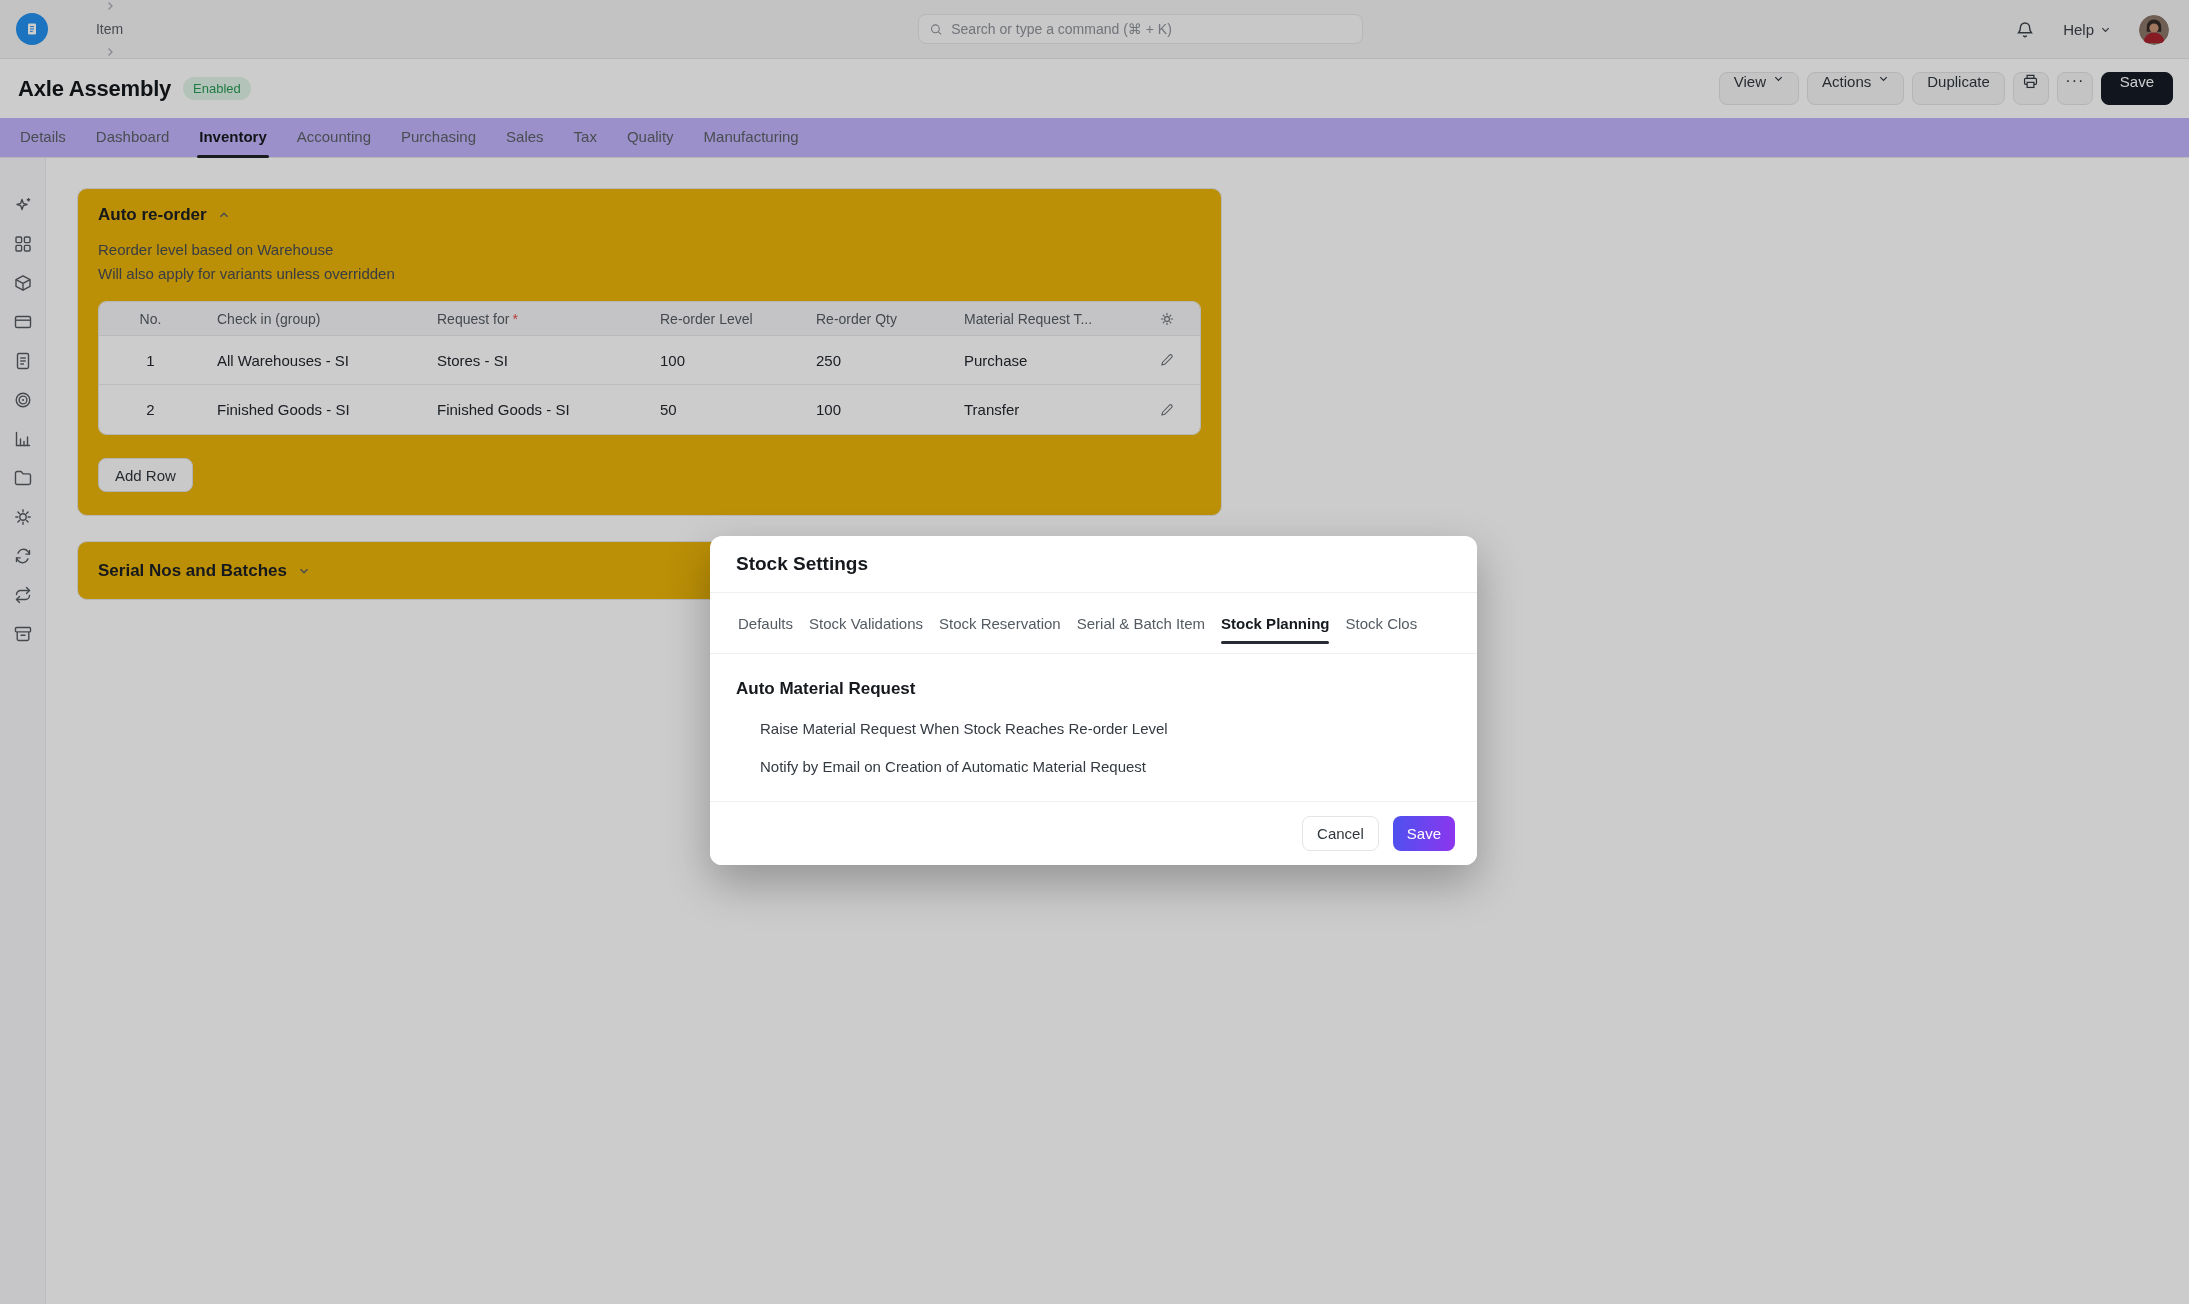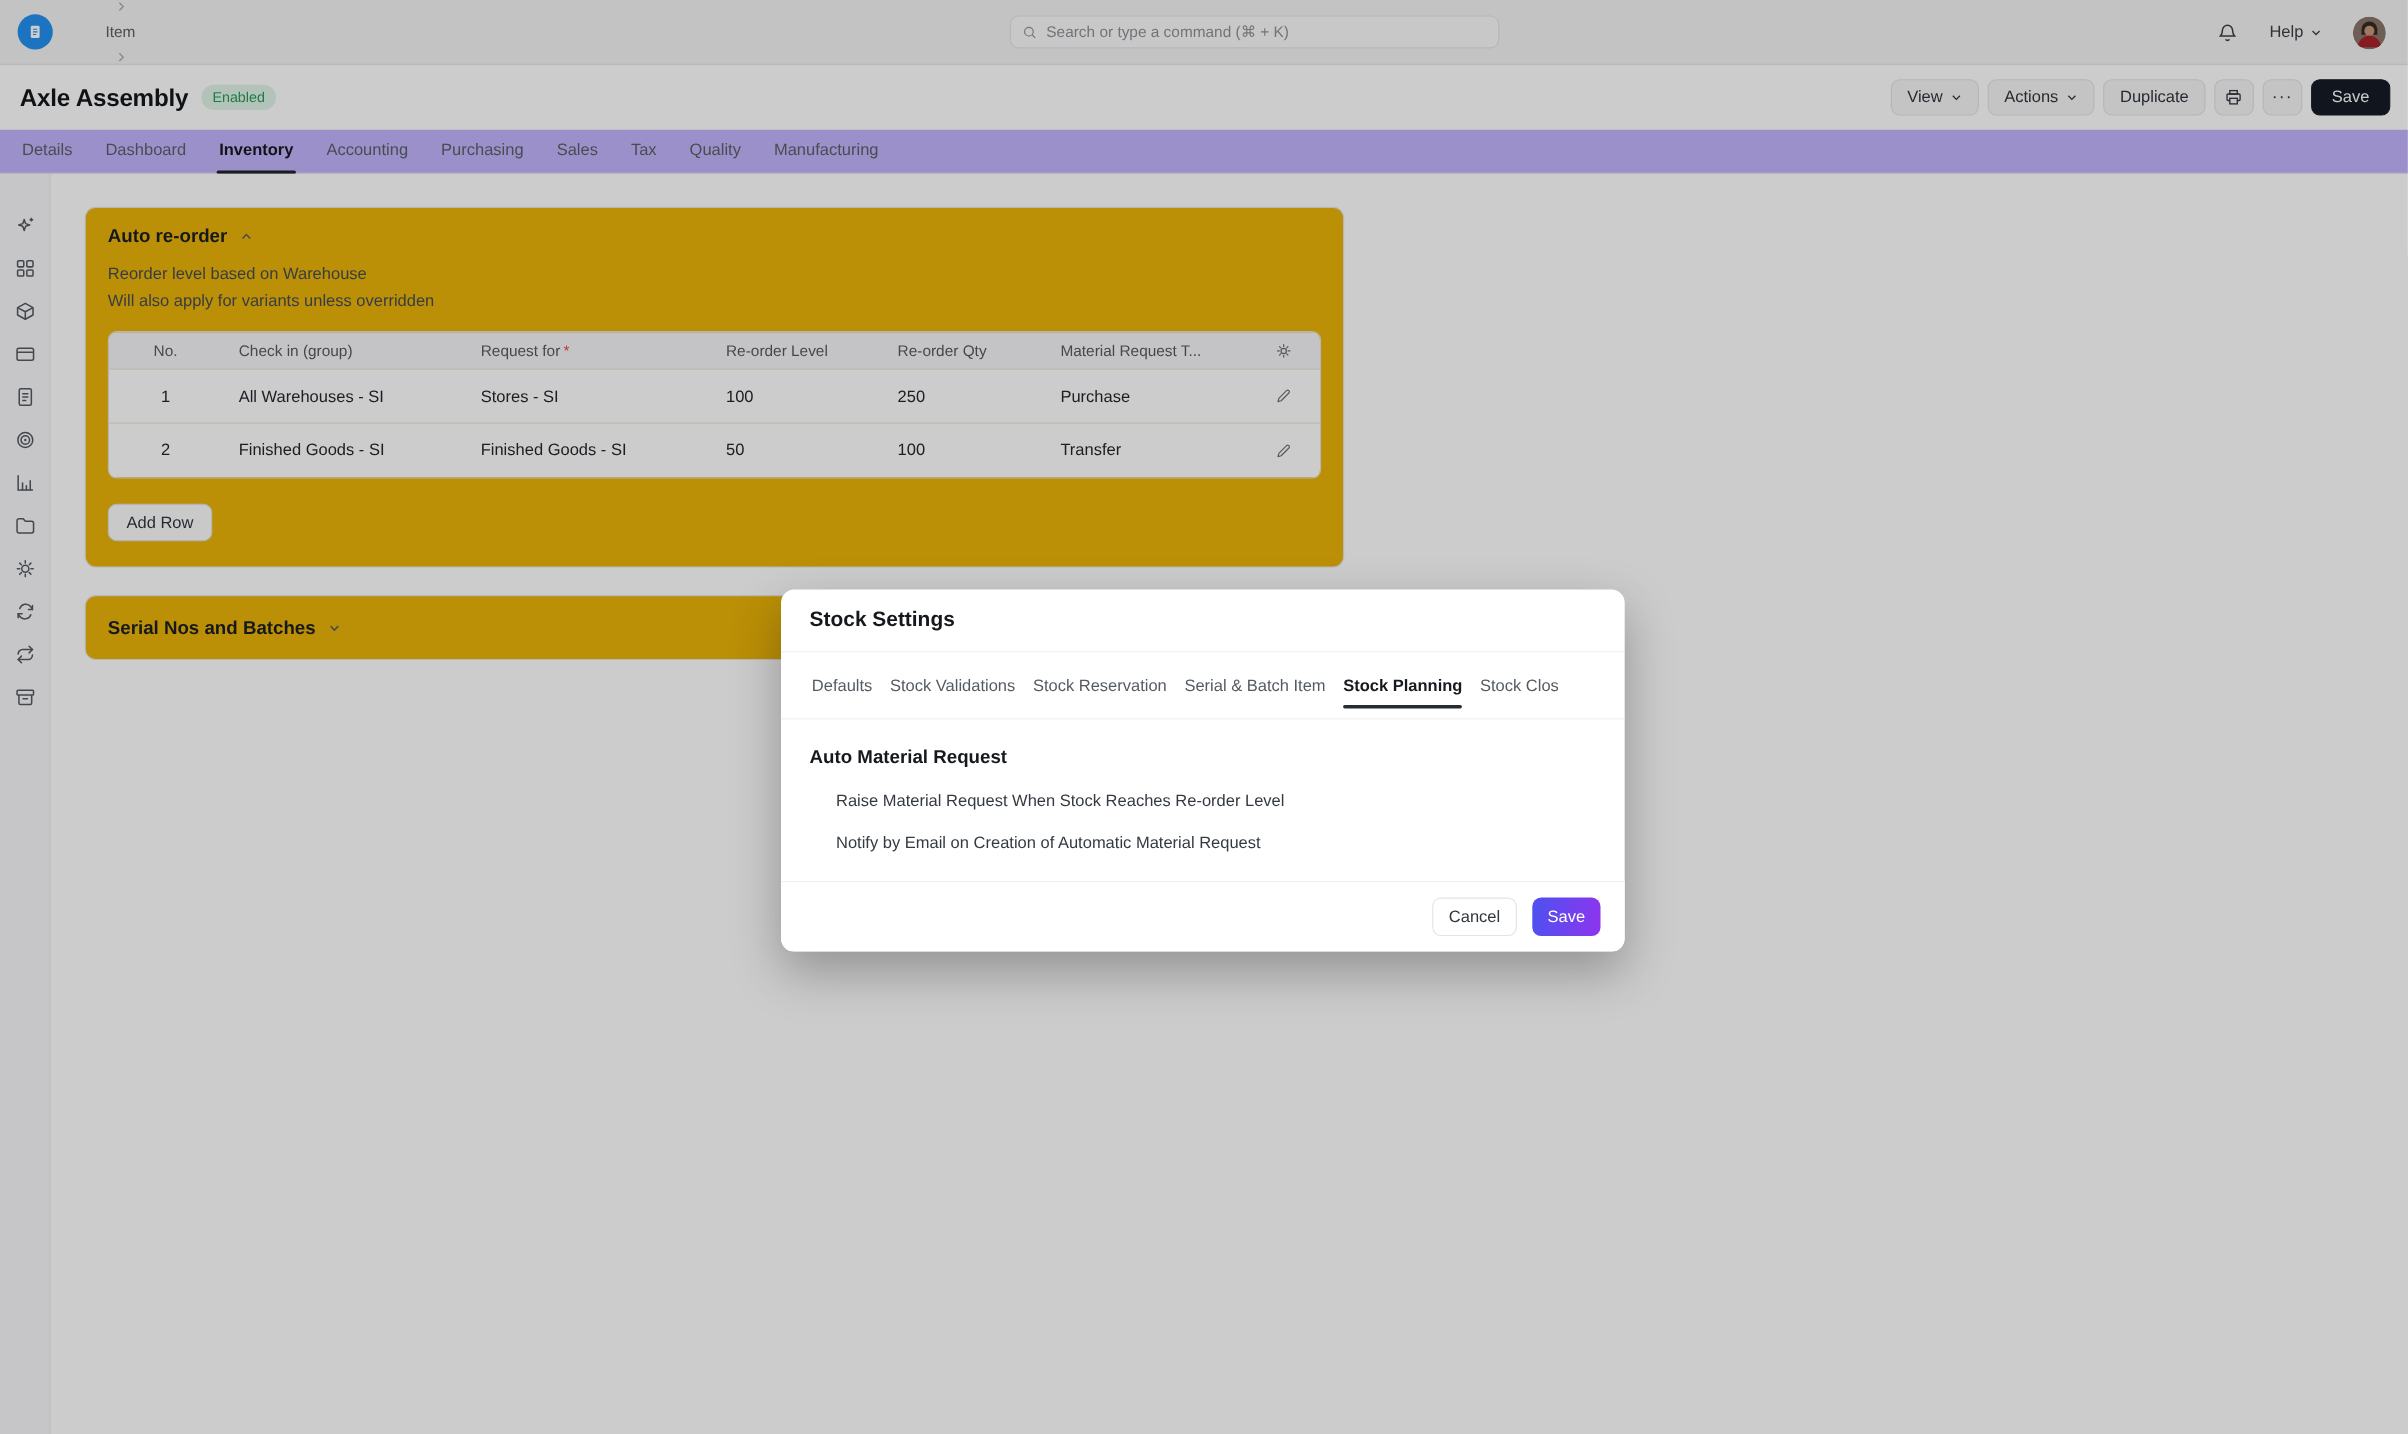--- a/index.html
+++ b/index.html
@@ -18,21 +18,21 @@
   .search input::placeholder { color:#8e9298; opacity:1; }
   .nav-right { position:absolute; right:0; top:0; height:59px; display:flex; align-items:center; gap:28px; padding-right:20px; }
   .help { display:flex; align-items:center; gap:6px; font-size:15px; color:#3c4248; cursor:pointer; }
   .avatar { width:30px; height:30px; border-radius:50%; overflow:hidden; flex:0 0 auto; }
 
   
   .titlebar { position:absolute; top:59px; left:0; right:0; height:59px; background:#fff; display:flex; align-items:center; }
   .page-title { margin-left:18px; font-size:22px; font-weight:bold; color:#15181c; letter-spacing:-0.2px; }
   .badge { margin-left:12px; background:#e2f4e8; color:#279a55; font-size:13px; padding:4px 10px; border-radius:99px; }
   .title-actions { margin-left:auto; margin-right:16px; display:flex; align-items:center; gap:8px; }
-  .btn { height:33px; border-radius:8px; font-size:15px; display:inline-flex; align-items:center; justify-content:center; cursor:pointer; white-space:nowrap; }
+  .btn { height:33px; border-radius:8px; font-size:15px; display:inline-flex; align-items:flex-start; justify-content:center; cursor:pointer; white-space:nowrap; }
   .btn-secondary { background:#f5f5f7; border:1px solid #e3e3e7; color:#30363c; padding:0 14px; gap:7px; }
   .btn-iconbtn { width:36px; padding:0; background:#f5f5f7; border:1px solid #e3e3e7; color:#30363c; }
   .btn-dark { background:#161c26; color:#fff; padding:0 18px; border:1px solid #161c26; }
   .ellipsis-txt { font-size:16px; letter-spacing:1px; color:#30363c; line-height:1; }
 
   
   .tabsbar { position:absolute; top:118px; left:0; right:0; height:40px; background:#c4b5fd; border-bottom:1px solid #e7e7ea; display:flex; align-items:flex-end; padding-left:20px; gap:30px; }
   .tab { font-size:15px; color:#5b6167; padding-bottom:12px; position:relative; cursor:pointer; }
   .tab.active { color:#16191d; font-weight:bold; }
   .tab.active::after { content:""; position:absolute; left:-2px; right:-2px; bottom:-1px; height:3px; background:#20252b; border-radius:2px; }

